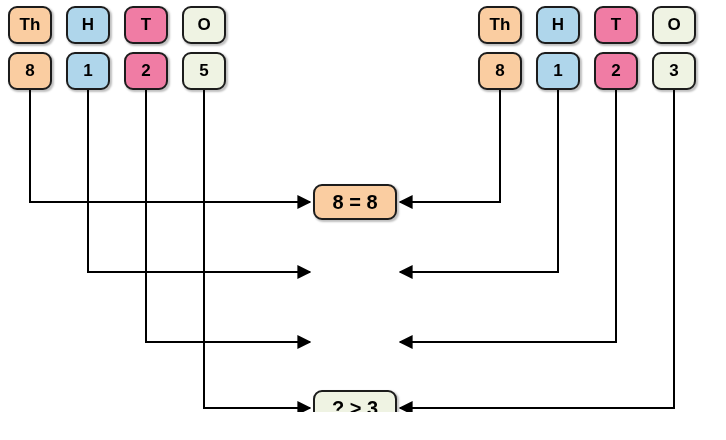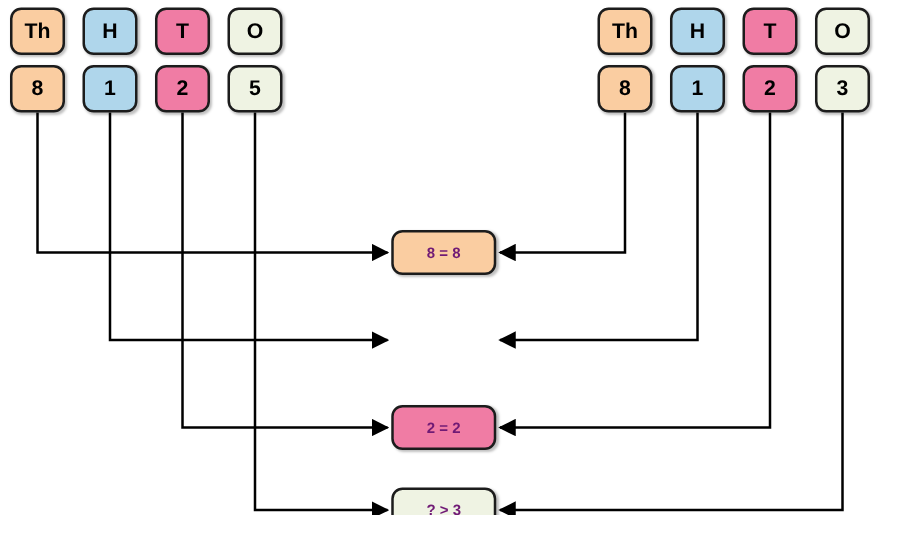--- a/index.html
+++ b/index.html
@@ -35,22 +35,22 @@
       width: 84px;
       height: 36px;
       left: 313px;
       border: 2px solid #1c1c1c;
       border-radius: 9px;
       box-sizing: border-box;
       display: flex;
       align-items: center;
       justify-content: center;
       font-weight: bold;
-      font-size: 12px;
-      color: #701a75;
+      font-size: 20px;
+      color: #000000;
       box-shadow: 1.5px 1.5px 2px rgba(0,0,0,0.25);
     }
     svg.arrows {
       position: absolute;
       left: 0;
       top: 0;
     }
     svg.arrows polyline {
       fill: none;
       stroke: #000000;
@@ -95,16 +95,15 @@
   <div class="box" style="left: 536px; top: 6px; background-color: rgb(175, 214, 235);">H</div>
   <div class="box" style="left: 594px; top: 6px; background-color: rgb(240, 124, 164);">T</div>
   <div class="box" style="left: 652px; top: 6px; background-color: rgb(239, 243, 227);">O</div>
 
   <div class="box" style="left: 478px; top: 52px; background-color: rgb(250, 205, 161);">8</div>
   <div class="box" style="left: 536px; top: 52px; background-color: rgb(175, 214, 235);">1</div>
   <div class="box" style="left: 594px; top: 52px; background-color: rgb(240, 124, 164);">2</div>
   <div class="box" style="left: 652px; top: 52px; background-color: rgb(239, 243, 227);">3</div>
 
   <div class="cmp" style="top: 184px; background-color: rgb(250, 205, 161);">8 = 8</div>
-  <div class="cmp" style="top: 324px; background-color: rgb(240, 124, 164);">2 = 2</div>
   <div class="cmp" style="top: 390px; background-color: rgb(239, 243, 227);">? &gt; 3</div>
 
 </div>
 
 </body></html>

